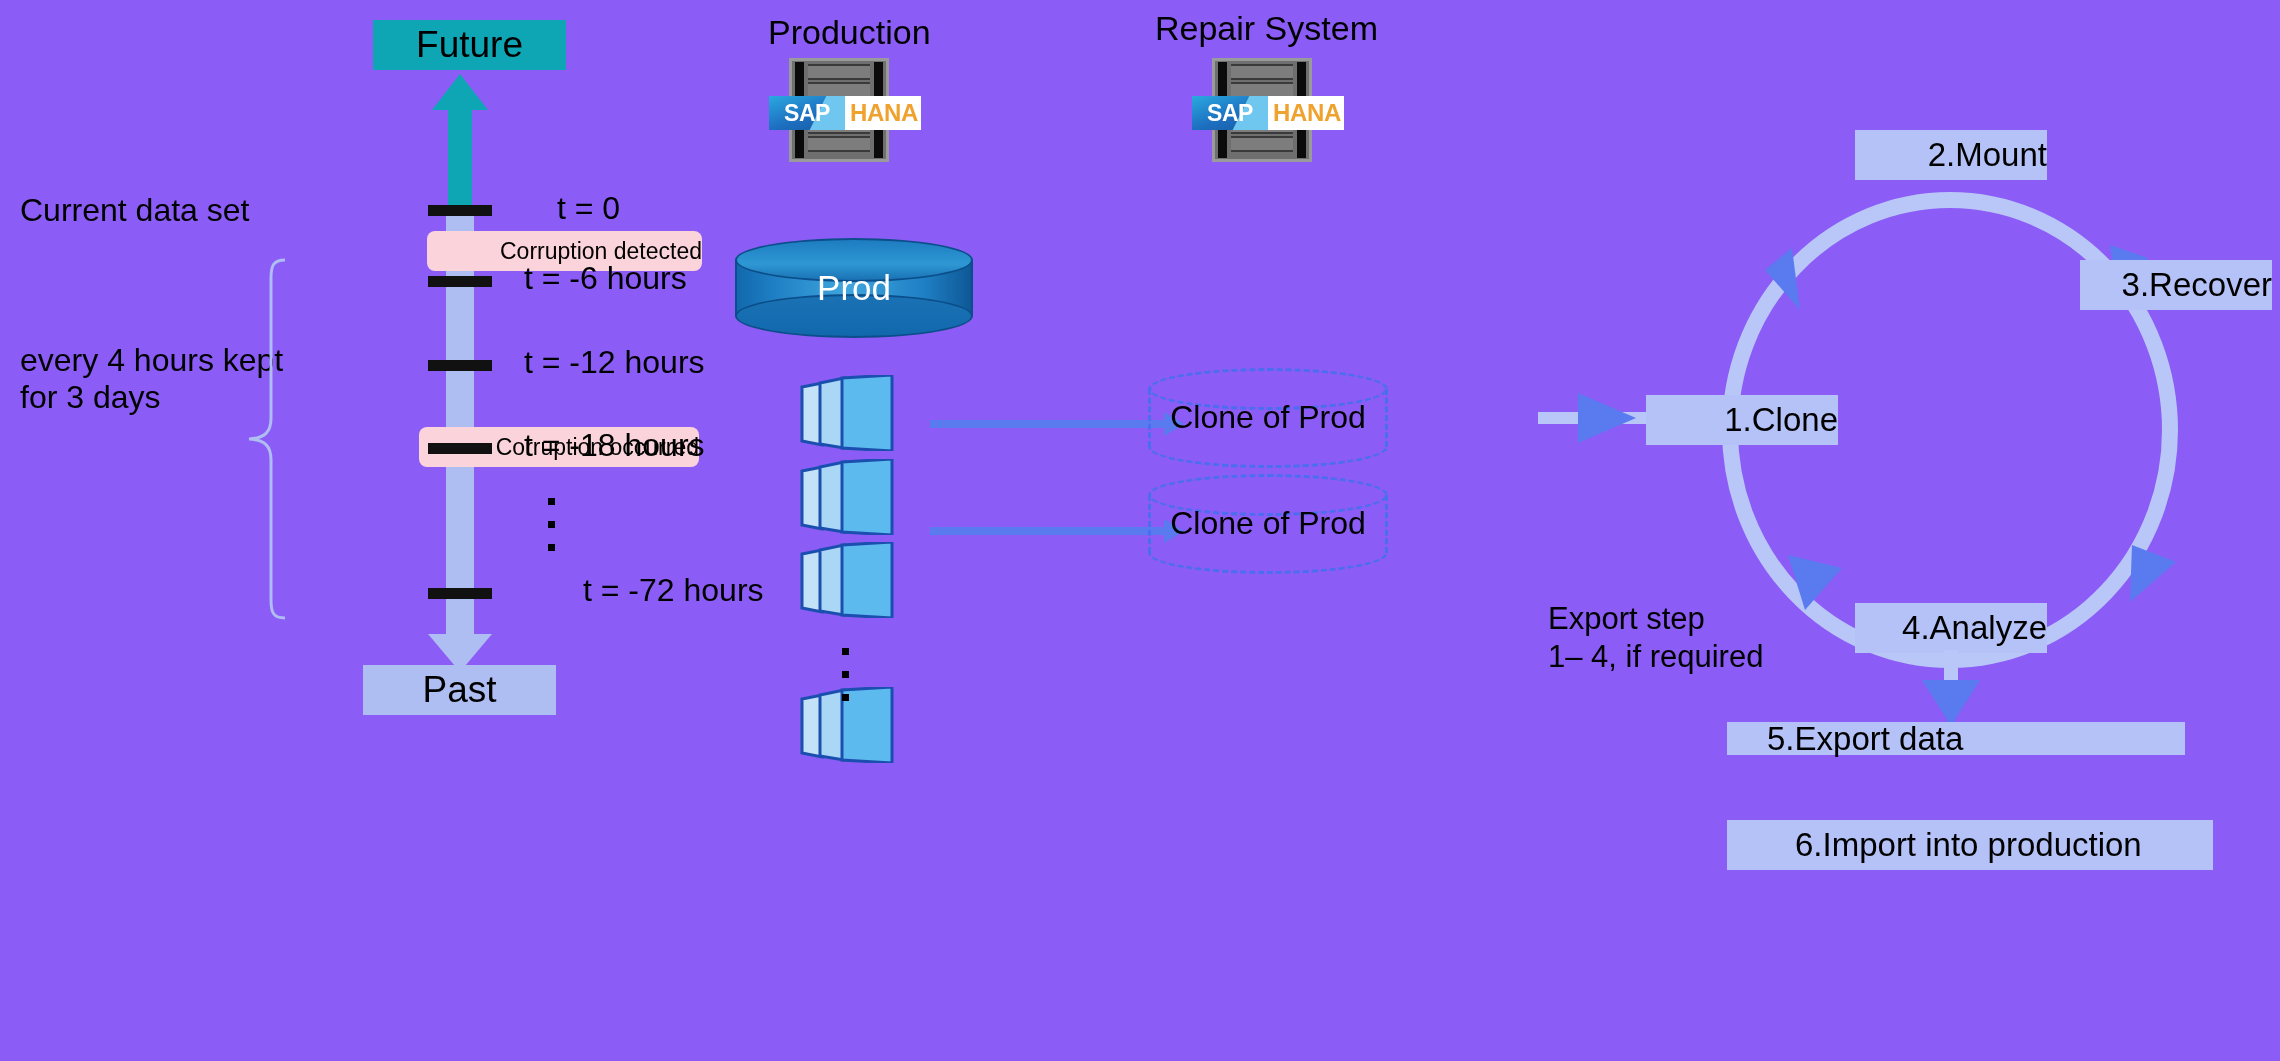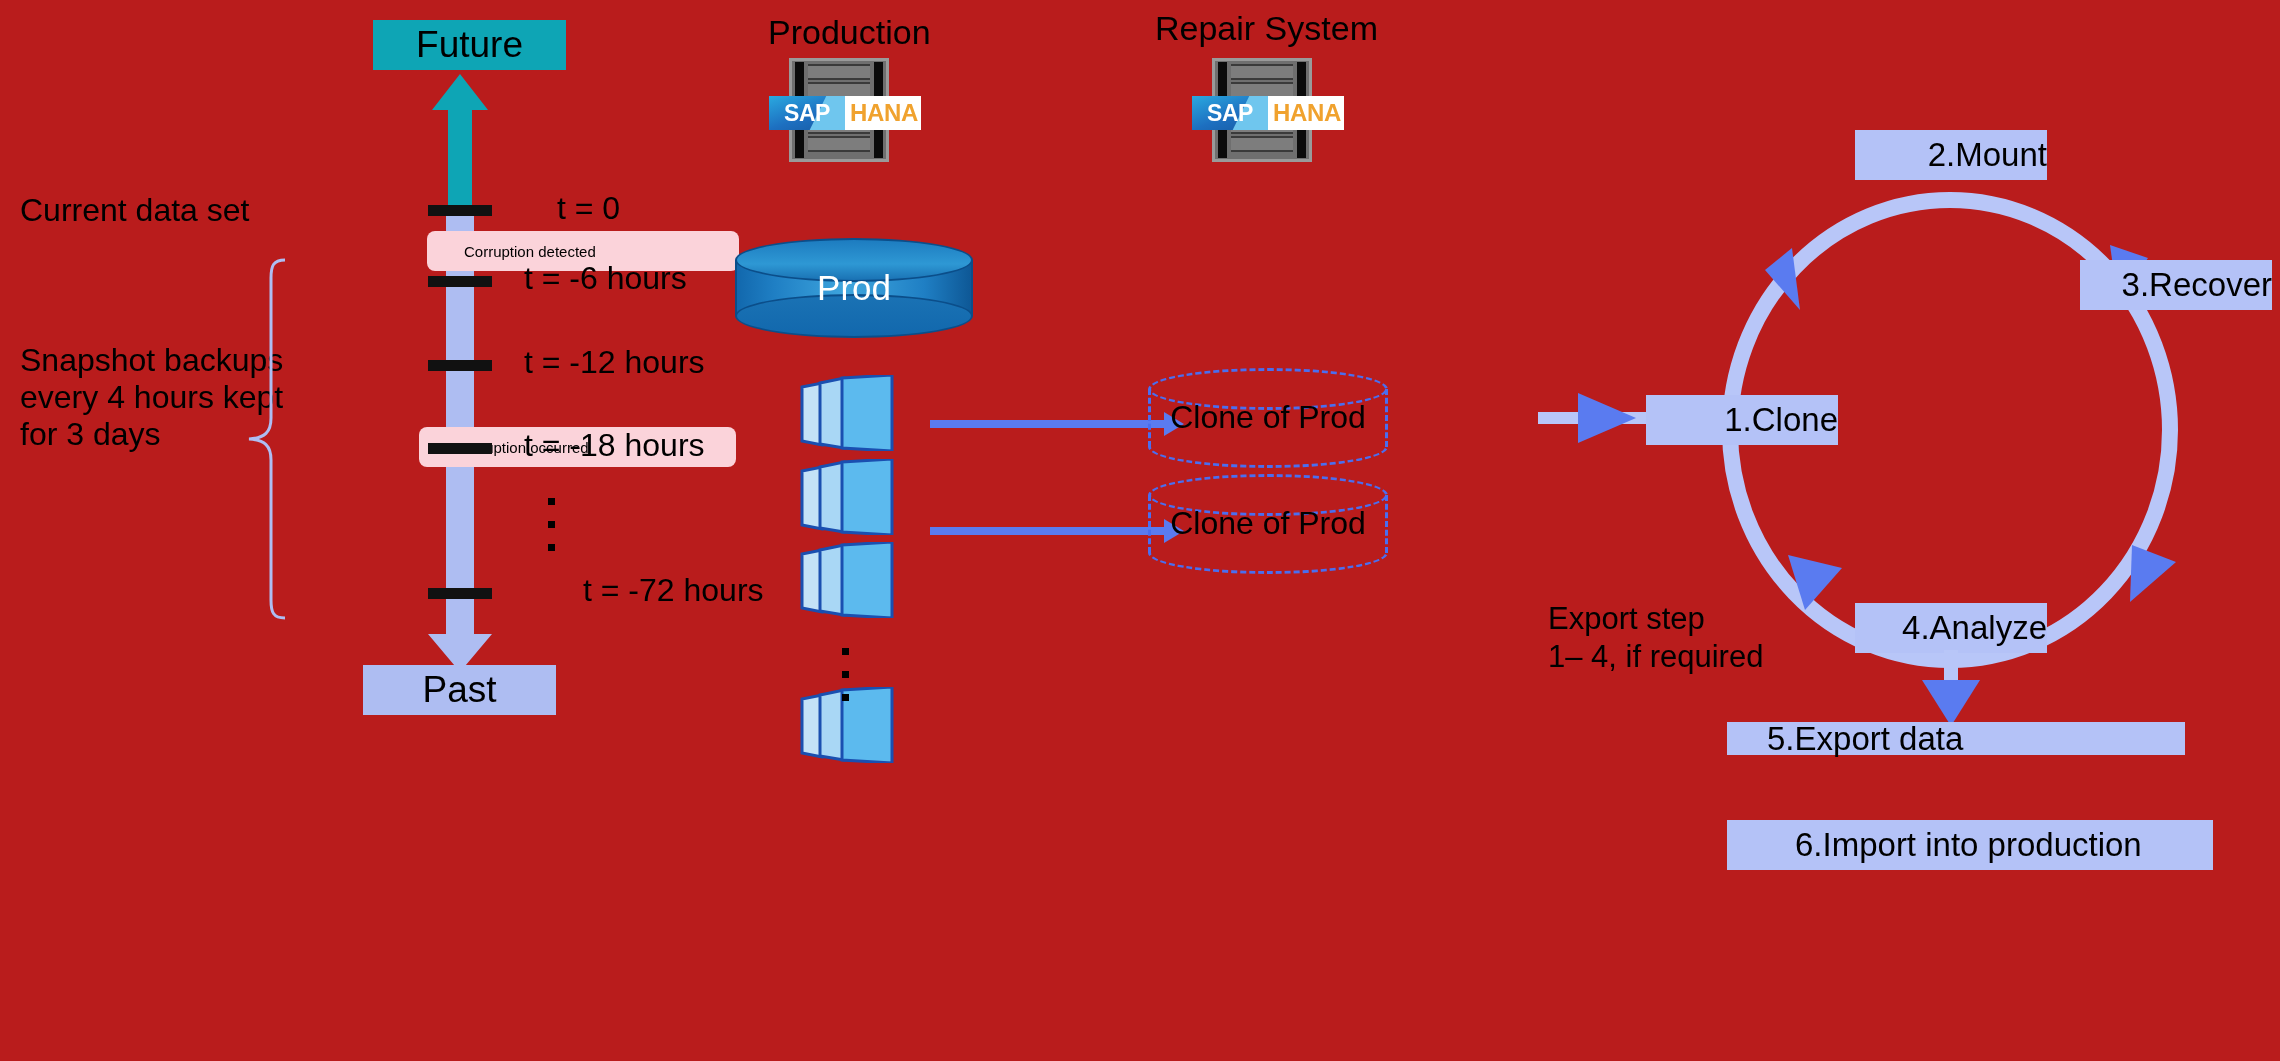--- a/index.html
+++ b/index.html
@@ -4,21 +4,21 @@
 <style>
   html, body {
     margin: 0;
     padding: 0;
     background: #ffffff;
   }
   #canvas {
     position: relative;
     width: 2280px;
     height: 1061px;
-    background: #b91c1c;
+    background: #8b5cf6;
     overflow: hidden;
     font-family: "Liberation Sans", sans-serif;
     color: #000000;
   }
   .abs { position: absolute; }
 
   
   .txt {
     position: absolute;
     font-family: "Liberation Sans", sans-serif;
@@ -57,24 +57,23 @@
   }
   .tick-label { position: absolute; font-size: 32px; }
 
   
   .chip {
     position: absolute;
     background: #fbd3da;
     border-radius: 8px;
     display: flex;
     align-items: center;
-    justify-content: flex-start;
-    font-size: 15px;
-    color: #000;
-    padding-left: 37px;
+    justify-content: flex-end;
+    font-size: 23px;
+    color: #000;
   }
 
   
   .left-label { position: absolute; font-size: 32px; }
 
   
   .rack { position: absolute; }
   .rack .frame {
     position: absolute; left: 0; top: 0; right: 0; bottom: 0;
     background: #6f6f6f;
@@ -288,21 +287,20 @@
 
   <div class="dots" style="left:548px; top:498px;">
     <span></span>
       <span></span>
       <span></span>
   </div>
 
   <div class="left-label" style="left:20px; top:192px;">Current data set</div>
 
   <div class="left-label" style="left:20px; top:342px; width:330px;">
-    <div>Snapshot backups</div>
     <div>every 4 hours kept</div>
     <div>for 3 days</div>
   </div>
 
   <svg class="abs" style="left:243px; top:258px;" width="44" height="362">
     <path d="M42,2 C30,2 28,8 28,20 L28,160 C28,174 22,180 6,181 C22,182 28,188 28,202 L28,342 C28,354 30,360 42,360" fill="none" stroke="#aebdf2" stroke-width="3"></path>
   </svg>
 
   <div class="txt" style="left:768px; top:12px; font-size:34px;">Production</div>
 

